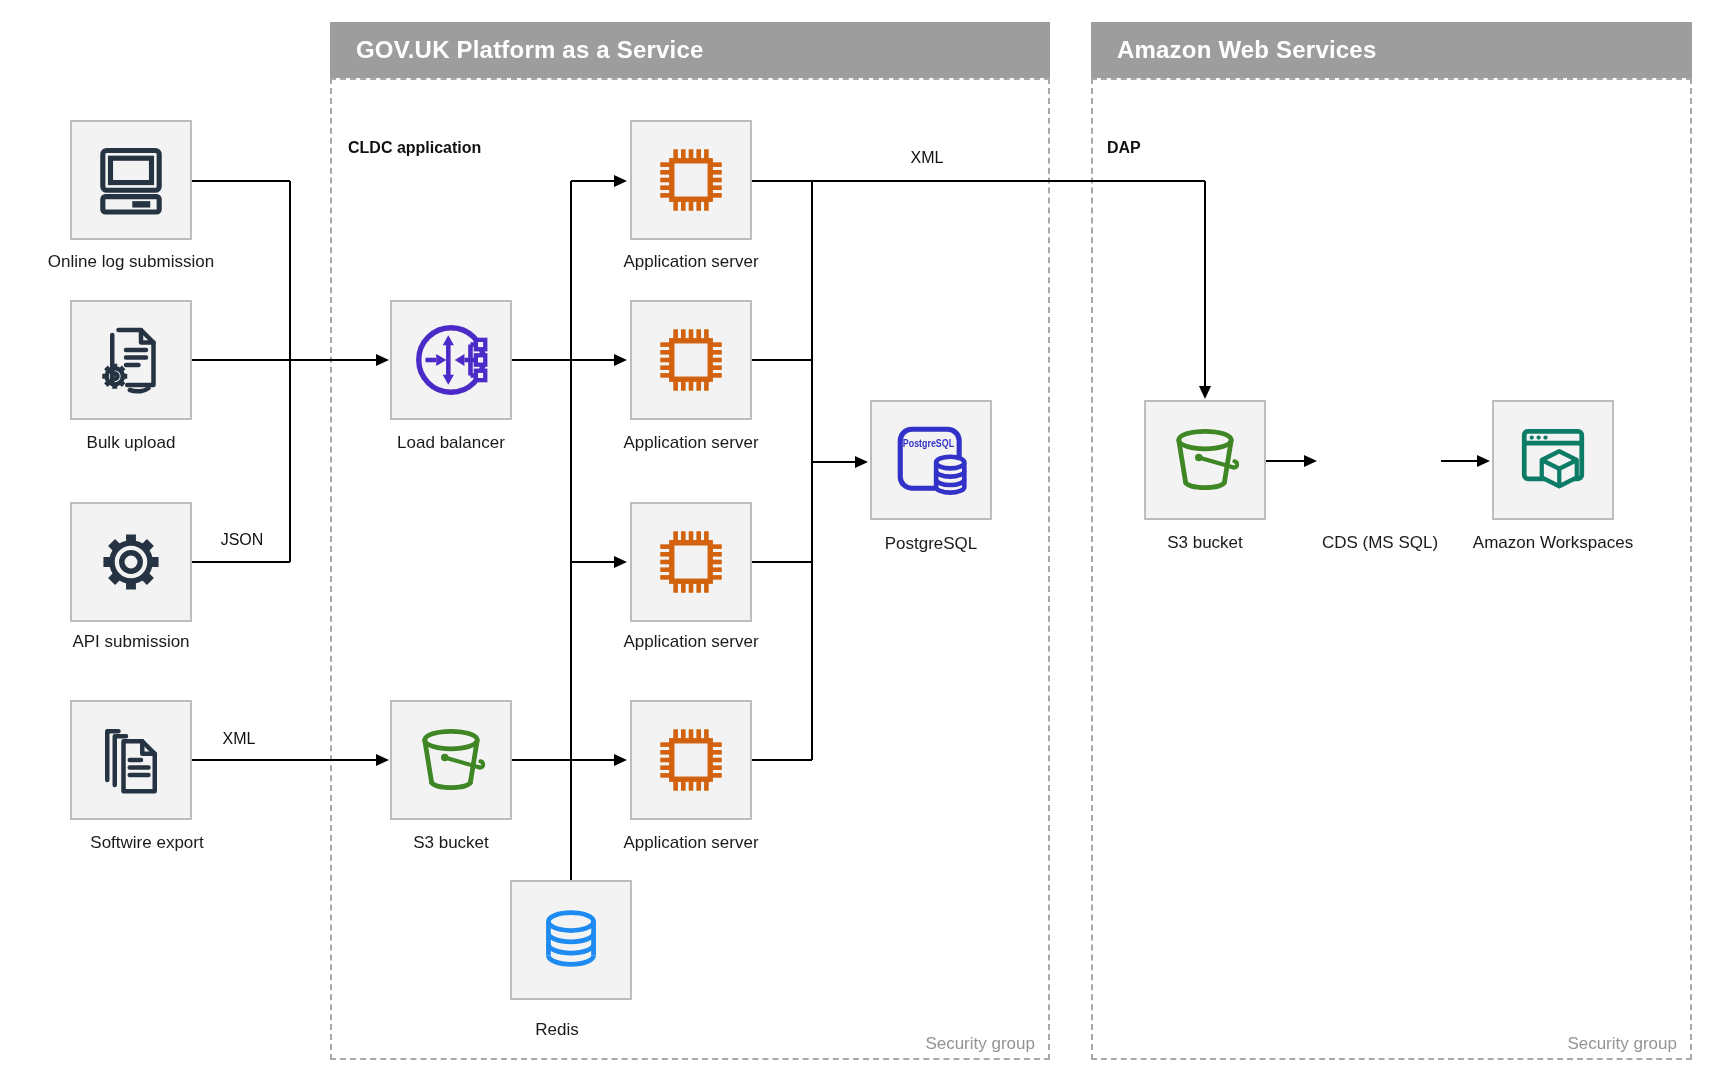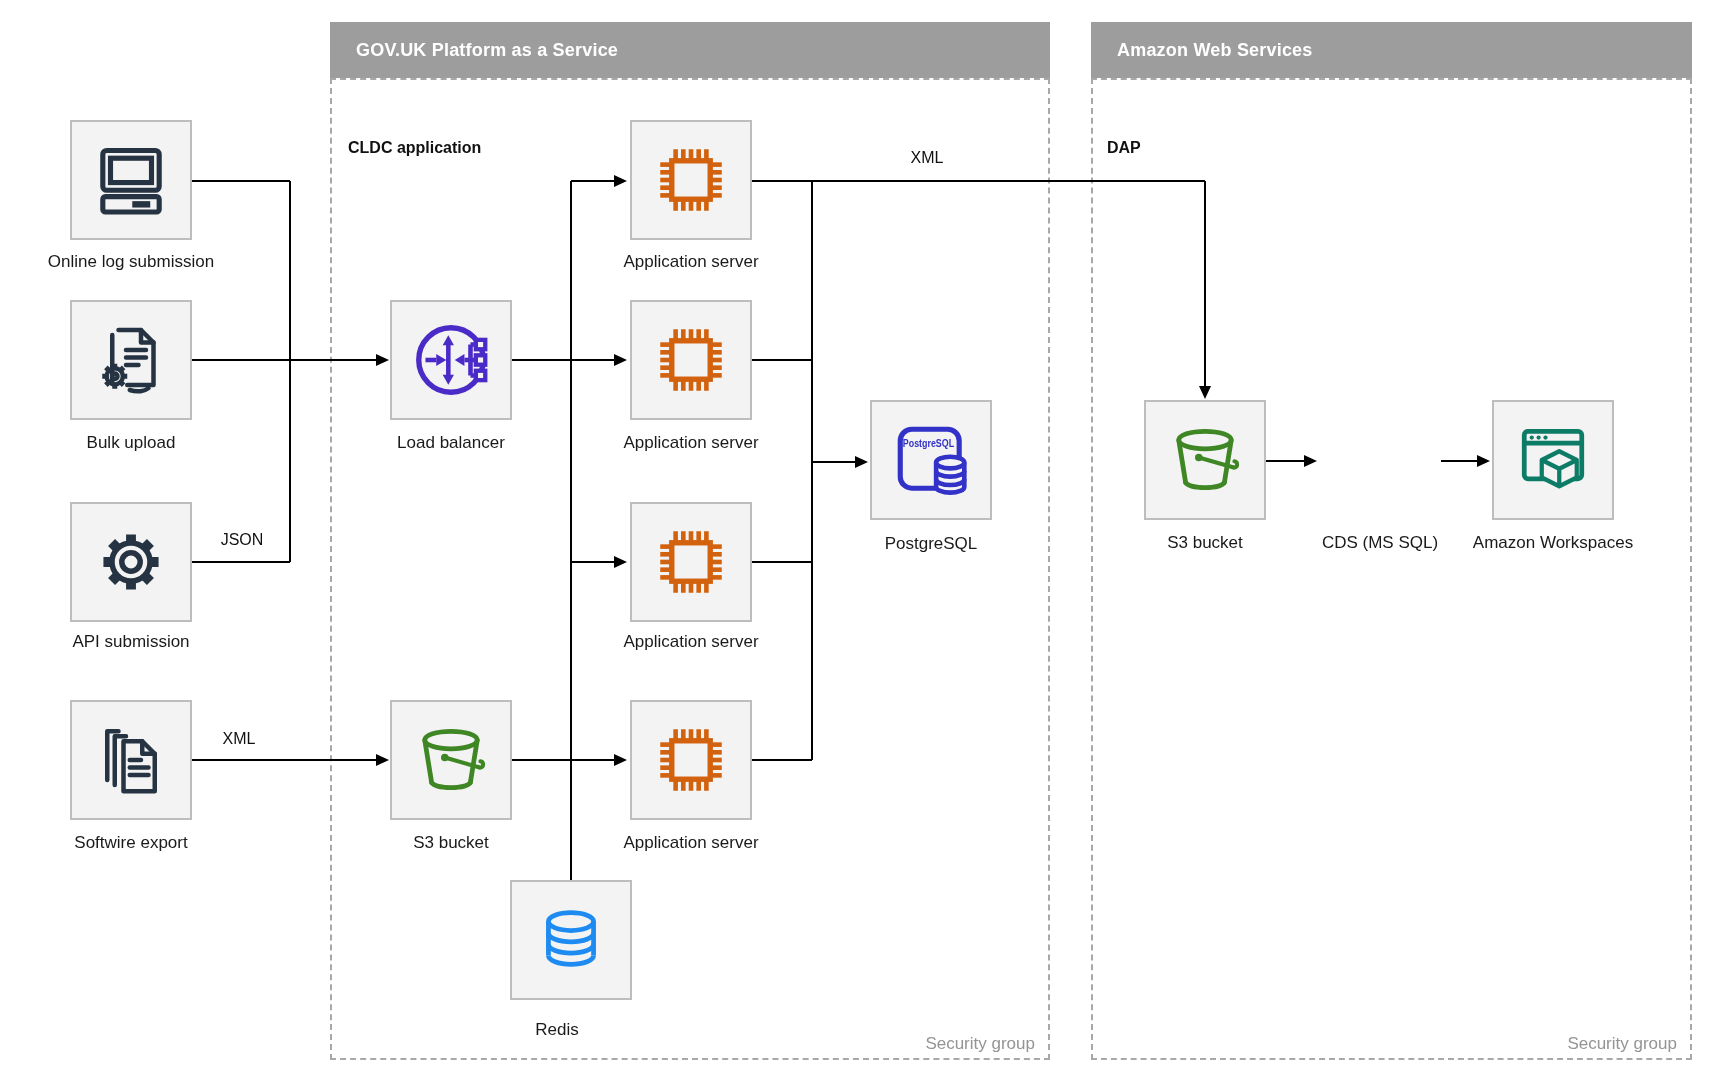--- a/index.html
+++ b/index.html
@@ -1,20 +1,20 @@
 <!DOCTYPE html>
 <html><head>
 <meta charset="utf-8">
 <style>
   html,body{margin:0;padding:0;background:#ffffff;}
   body{font-family:"Liberation Sans",sans-serif;}
   #canvas{position:relative;width:1712px;height:1082px;background:#ffffff;overflow:hidden;}
 
   .section-header{position:absolute;height:56px;background:#9d9d9d;color:#ffffff;
-    font-weight:bold;font-size:18px;display:flex;align-items:center;
+    font-weight:bold;font-size:24px;display:flex;align-items:center;
     padding-left:26px;box-sizing:border-box;letter-spacing:.2px;}
   .section-box{position:absolute;border:2px dashed #a8a8a8;box-sizing:border-box;}
   .section-subtitle{position:absolute;font-weight:bold;font-size:16px;color:#111111;white-space:nowrap;margin-top:47px;}
   .security-label{position:absolute;font-size:17px;color:#949494;white-space:nowrap;transform:translateX(-100%);}
 
   .node{position:absolute;width:122px;height:120px;background:#f3f3f3;border:2px solid #bdbdbd;
     box-sizing:border-box;display:flex;align-items:center;justify-content:center;}
   .node svg{display:block;}
 
   .nlabel{position:absolute;transform:translate(-50%,-50%);font-size:17px;color:#1a1a1a;white-space:nowrap;}
@@ -108,21 +108,21 @@
 
   <div class="node" style="left:70px;top:700px;">
     <svg width="80" height="80" viewBox="0 0 64 64" fill="none" stroke="#253342" stroke-width="3.6" stroke-linejoin="round" stroke-linecap="round">
       <path d="M13,9 H22 M13,9 V48"></path>
       <path d="M19,13 H28 M19,13 V52"></path>
       <path fill="#f3f3f3" d="M26,17 H41 L51,27 V57 H26 Z"></path>
       <path d="M41,17 V27 H51"></path>
       <path d="M31,32 H40 M31,38 H46 M31,44 H46"></path>
     </svg>
   </div>
-  <div class="nlabel" style="left:131px;top:843px;text-align:center;">Softwire export</div>
+  <div class="nlabel" style="left:147px;top:843px;text-align:center;">Softwire export</div>
 
   <div class="node" style="left:390px;top:300px;">
     <svg width="86" height="86" viewBox="0 0 64 64" fill="none" stroke="#4b2bc8">
       <circle cx="32" cy="32" r="24" stroke-width="4"></circle>
       <g stroke-width="3.4">
         <path d="M13,32 H21"></path>
         <path d="M30,20 V44"></path>
         <path d="M42,32 H50.5"></path>
         <path d="M46.5,20.5 V43.5"></path>
         <path d="M46.5,20.5 H50.5 M46.5,43.5 H50.5"></path>

